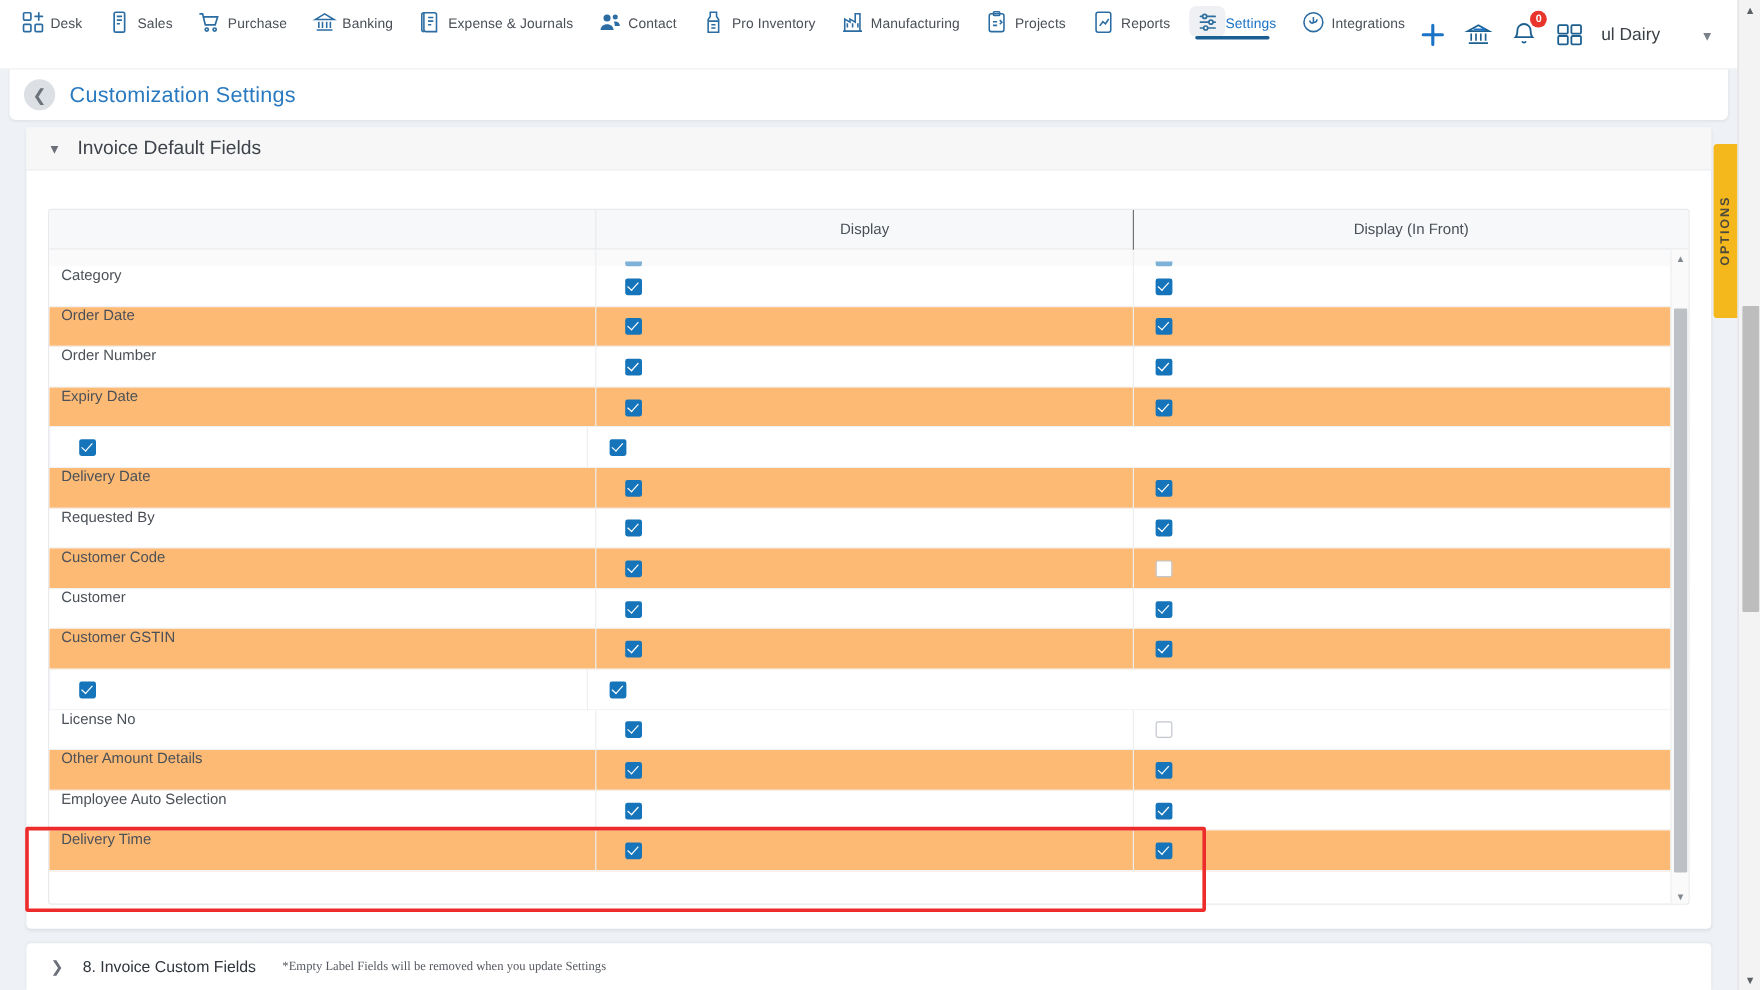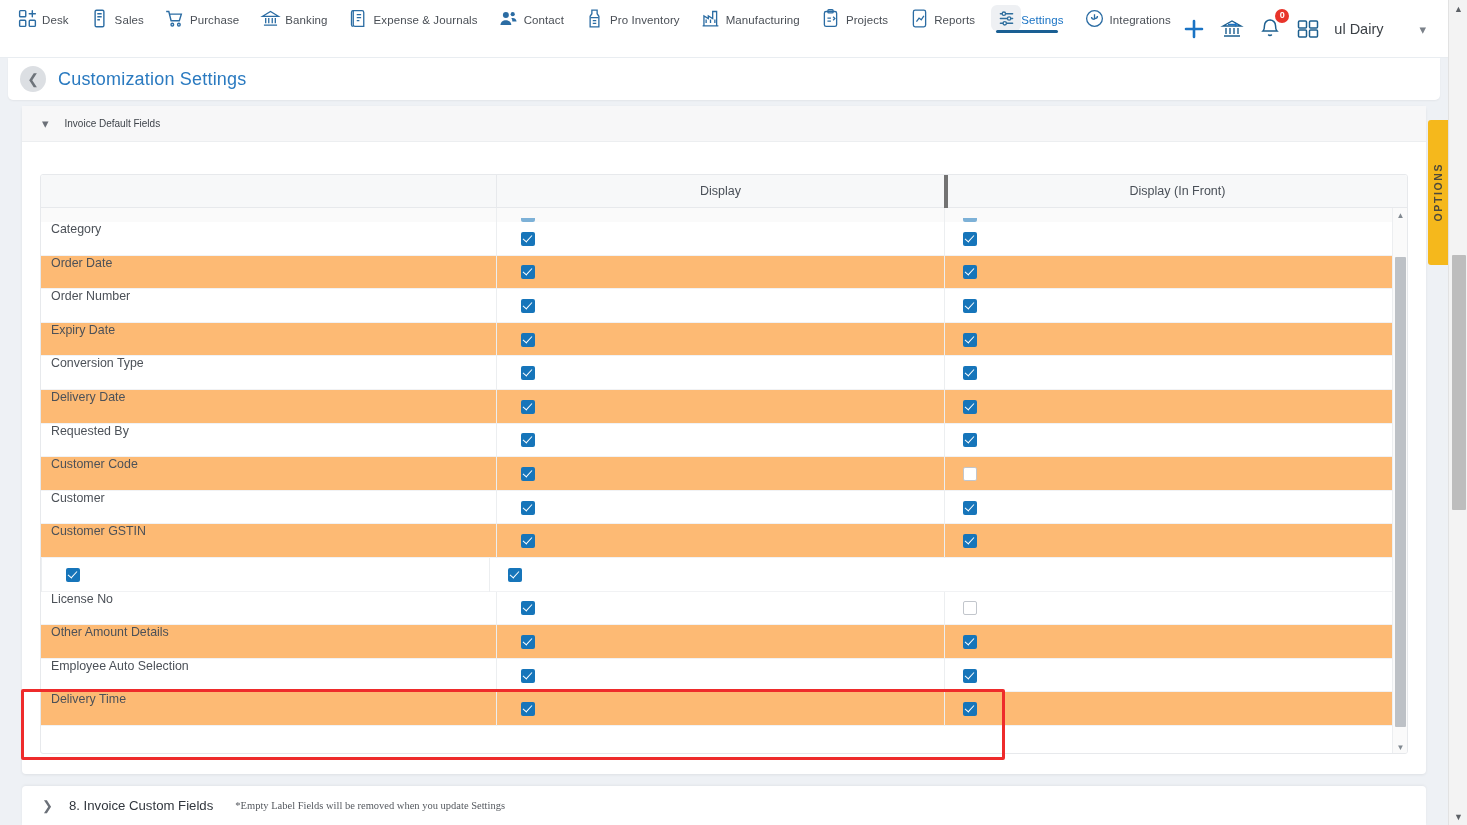--- a/index.html
+++ b/index.html
@@ -67,35 +67,35 @@
   
   .card {
     position: absolute; top: 106px; left: 22px; width: 1404px; height: 668px;
     background: #ffffff; border-radius: 4px; box-shadow: 0 1px 3px rgba(0,0,0,.07);
   }
   .section-head {
     height: 36px; background: #f7f7f8; border-bottom: 1px solid #eceef0;
     display: flex; align-items: center; padding-left: 20px; gap: 16px; cursor: pointer;
   }
   .chev { color: #6b7078; font-size: 13px; display: inline-block; }
-  .section-title { font-size: 10px; color: #3e434a; }
+  .section-title { font-size: 16px; color: #3e434a; }
 
   
   .table-wrap {
     position: absolute; top: 68px; left: 18px; width: 1368px; height: 580px;
     border: 1px solid #e7e9ec; border-radius: 3px; overflow: hidden; background: #fff;
   }
   .thead {
     display: flex; height: 33px; background: #f7f8f9; border-bottom: 1px solid #e7e9ec;
     align-items: flex-start;
   }
   .th { font-size: 12.5px; color: #4a5058; text-align: center; }
   .col-label { width: 455px; }
   .col-display { width: 448px; border-left: 1px solid #e7e9ec; height: 33px; line-height: 33px; }
-  .col-front { flex: 1; border-left: 4px solid #737373; height: 44px; line-height: 33px; }
+  .col-front { flex: 1; border-left: 1px solid #737373; height: 44px; line-height: 33px; }
 
   .tbody { position: relative; height: 547px; overflow: hidden; }
   .row { display: flex; height: 33.6px; align-items: flex-start; border-bottom: 1px solid #f1f2f4; }
   .row.alt { background: #fdba74; }
   .row.white { background: #ffffff; }
   .cell-label { width: 455px; padding-left: 10px; font-size: 12.4px; color: #4c5158; }
   .cell-cb {
     width: 448px; border-left: 1px solid #eceef0; height: 33.6px;
     display: flex; align-items: center; padding-left: 24px;
   }
@@ -395,21 +395,20 @@
             <div class="row alt">
               <div class="cell-label">Expiry Date</div>
               <div class="cell-cb">
                 <span class="cb on"></span>
               </div>
               <div class="cell-cb2">
                 <span class="cb on"></span>
               </div>
             </div>
             <div class="row white">
-              <div class="cell-label">Conversion Type</div>
               <div class="cell-cb">
                 <span class="cb on"></span>
               </div>
               <div class="cell-cb2">
                 <span class="cb on"></span>
               </div>
             </div>
             <div class="row alt">
               <div class="cell-label">Delivery Date</div>
               <div class="cell-cb">

